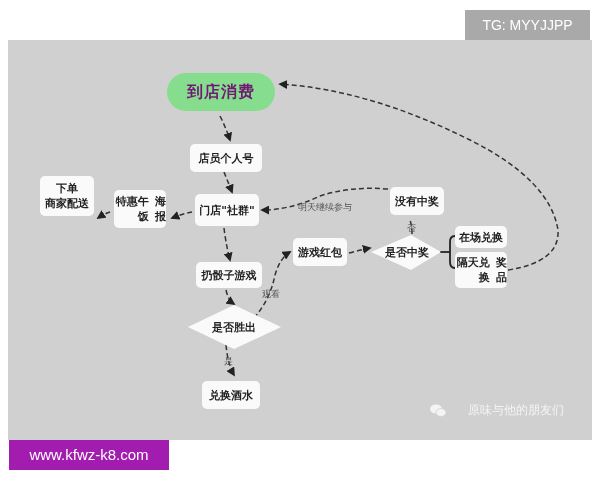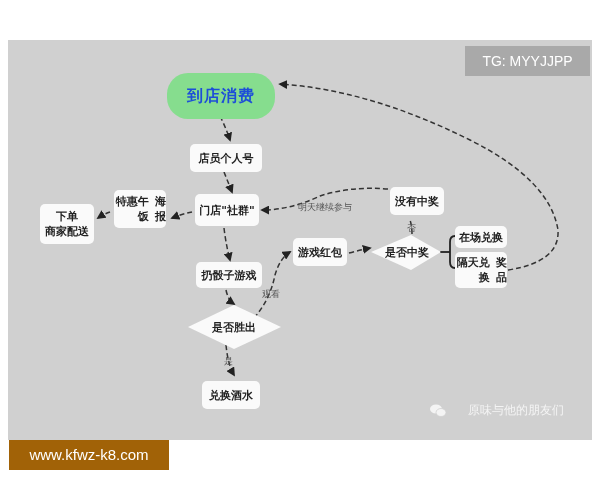--- a/index.html
+++ b/index.html
@@ -1,29 +1,29 @@
 <!DOCTYPE html>
 <html><head>
 <meta charset="utf-8">
 <style>
   html, body { margin: 0; padding: 0; }
   body { width: 600px; height: 480px; background: #ffffff; position: relative; overflow: hidden;
          font-family: "DejaVu Sans", "Liberation Sans", sans-serif; }
   .canvas-wide { position: absolute; left: 8px; top: 40px; width: 584px; height: 400px; background: #d0d0d0; }
   .tag-top { position: absolute; left: 465px; top: 10px; width: 125px; height: 30px; background: #a9a9a9;
              color: #ffffff; font-size: 14px; line-height: 30px; text-align: center;
-             font-family: "Liberation Sans", sans-serif; margin-top: 36px; }
-  .tag-bottom { position: absolute; left: 9px; top: 440px; width: 160px; height: 30px; background: #a16207;
+             font-family: "Liberation Sans", sans-serif; }
+  .tag-bottom { position: absolute; left: 9px; top: 440px; width: 160px; height: 30px; background: #a21caf;
                 color: #ffffff; font-size: 15px; line-height: 30px; text-align: center;
                 font-family: "Liberation Sans", sans-serif; }
   .node { position: absolute; background: #fafafa; border-radius: 5px; color: #222;
           font-size: 11px; font-weight: bold; text-align: right; display: flex; align-items: center;
           justify-content: center; line-height: 15px; box-sizing: border-box; }
-  .start { position: absolute; left: 167px; top: 73px; width: 108px; height: 46px; border-radius: 21px;
-           background: #86dd8e; color: #1d4ed8; font-size: 16px; font-weight: bold;
+  .start { position: absolute; left: 167px; top: 73px; width: 108px; height: 38px; border-radius: 21px;
+           background: #86dd8e; color: #701a75; font-size: 16px; font-weight: bold;
            display: flex; align-items: center; justify-content: center; letter-spacing: 1px; }
   .diamond-label { position: absolute; font-size: 11px; font-weight: bold; color: #222;
                    text-align: center; }
   .edge-label { position: absolute; font-size: 9px; color: #555; }
   svg.wires { position: absolute; left: 0; top: 0; }
   .watermark { position: absolute; left: 430px; top: 402px; color: #f4f4f4; font-size: 12px;
                display: flex; align-items: center; gap: 22px; }
   .wm-icon { width: 16px; height: 13px; position: relative; }
 </style>
 </head>
@@ -79,21 +79,21 @@
 
 <div class="node" style="left:190px;top:144px;width:72px;height:28px;">店员个人号</div>
 
 <div class="node" style="left:195px;top:194px;width:64px;height:32px;">门店"社群"</div>
 
 <div class="node" style="left:114px;top:190px;width:52px;height:38px;flex-direction:row;">
   <span>特惠午饭</span>
   <span>海报</span>
 </div>
 
-<div class="node" style="left:40px;top:204px;width:54px;height:40px;flex-direction:column;">
+<div class="node" style="left:40px;top:176px;width:54px;height:40px;flex-direction:column;">
   <span>下单</span>
   <span>商家配送</span>
 </div>
 
 <div class="node" style="left:196px;top:262px;width:66px;height:26px;">扔骰子游戏</div>
 
 <div class="diamond-label" style="left:196px;top:320px;width:76px;">是否胜出</div>
 
 <div class="node" style="left:202px;top:381px;width:58px;height:28px;">兑换酒水</div>
 

